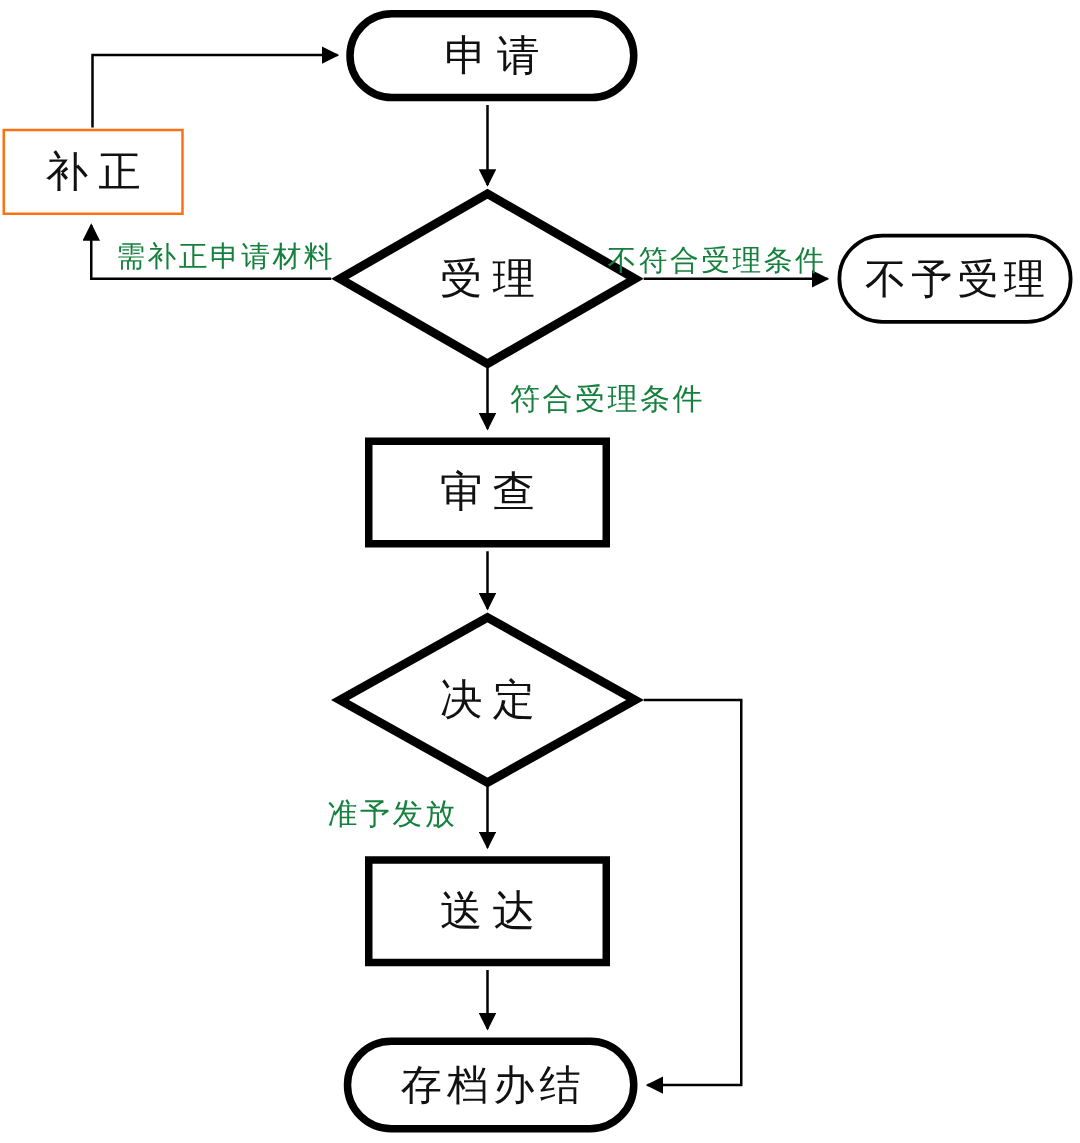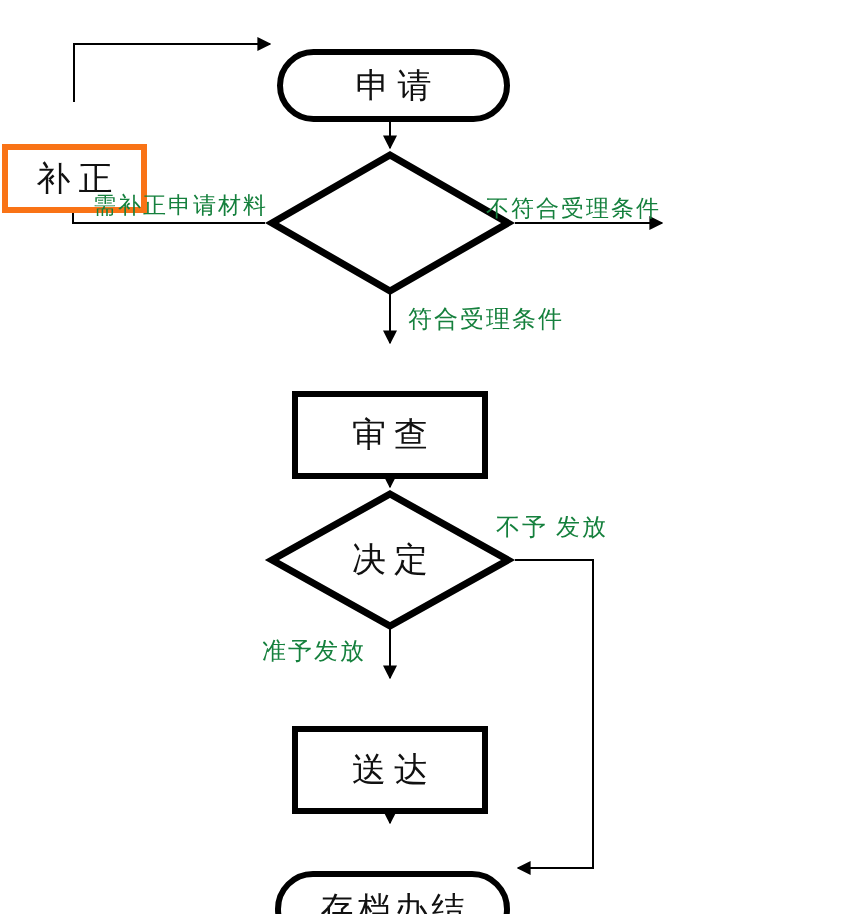--- a/index.html
+++ b/index.html
@@ -35,38 +35,37 @@
     stroke-linejoin: miter;
   }
   .node {
     position: absolute;
     box-sizing: border-box;
     background: #ffffff;
     display: flex;
     align-items: center;
     justify-content: center;
     text-align: center;
-    margin-top: 41px;
   }
   .node span, .dlabel span {
     display: block;
   }
   .stadium-thick {
     border: 6px solid #000000;
     border-radius: 40px;
   }
   .stadium-thin {
     border: 3px solid #000000;
     border-radius: 36px;
   }
   .rect-thick {
     border: 6px solid #000000;
   }
   .rect-thin {
-    border: 6px solid #f97316;
+    border: 2px solid #f97316;
     text-align: right;
   }
   .node-text-2 {
     font-size: 34px;
     letter-spacing: 8px;
     text-indent: 8px;
     white-space: nowrap;
   }
   .node-text-4 {
     font-size: 33px;
@@ -116,21 +115,27 @@
   </svg>
 
   <div class="node stadium-thick" style="left:277px; top:8px; width:233px; height:73px;">
     <span class="node-text-2">申请</span>
   </div>
 
   <div class="node rect-thin" style="left:2px; top:103px; width:145px; height:69px;">
     <span class="node-text-2">补正</span>
   </div>
 
+  <div class="dlabel" style="left:320px; top:195px; width:140px; height:56px;">
+    <span class="node-text-2">受理</span>
+  </div>
 
+  <div class="node stadium-thin" style="left:670px; top:187px; width:188px; height:72px;">
+    <span class="node-text-4">不予受理</span>
+  </div>
 
   <div class="node rect-thick" style="left:292px; top:350px; width:196px; height:88px;">
     <span class="node-text-2">审查</span>
   </div>
 
   <div class="dlabel" style="left:320px; top:532px; width:140px; height:56px;">
     <span class="node-text-2">决定</span>
   </div>
 
   <div class="node rect-thick" style="left:292px; top:685px; width:196px; height:88px;">
@@ -140,17 +145,16 @@
   <div class="node stadium-thick" style="left:275px; top:830px; width:235px; height:76px;">
     <span class="node-text-4">存档办结</span>
   </div>
 
   <div class="edge-label" style="left:93px; top:190px;">需补正申请材料</div>
 
   <div class="edge-label" style="left:486px; top:193px;">不符合受理条件</div>
 
   <div class="edge-label" style="left:408px; top:303px; font-size:24px;">符合受理条件</div>
 
-  <div class="edge-label" style="left:496px; top:511px; font-size:24px;">不予 发放</div>
 
   <div class="edge-label" style="left:262px; top:635px; font-size:24px;text-align:center;">准予发放</div>
 
 </div>
 
 </body></html>

